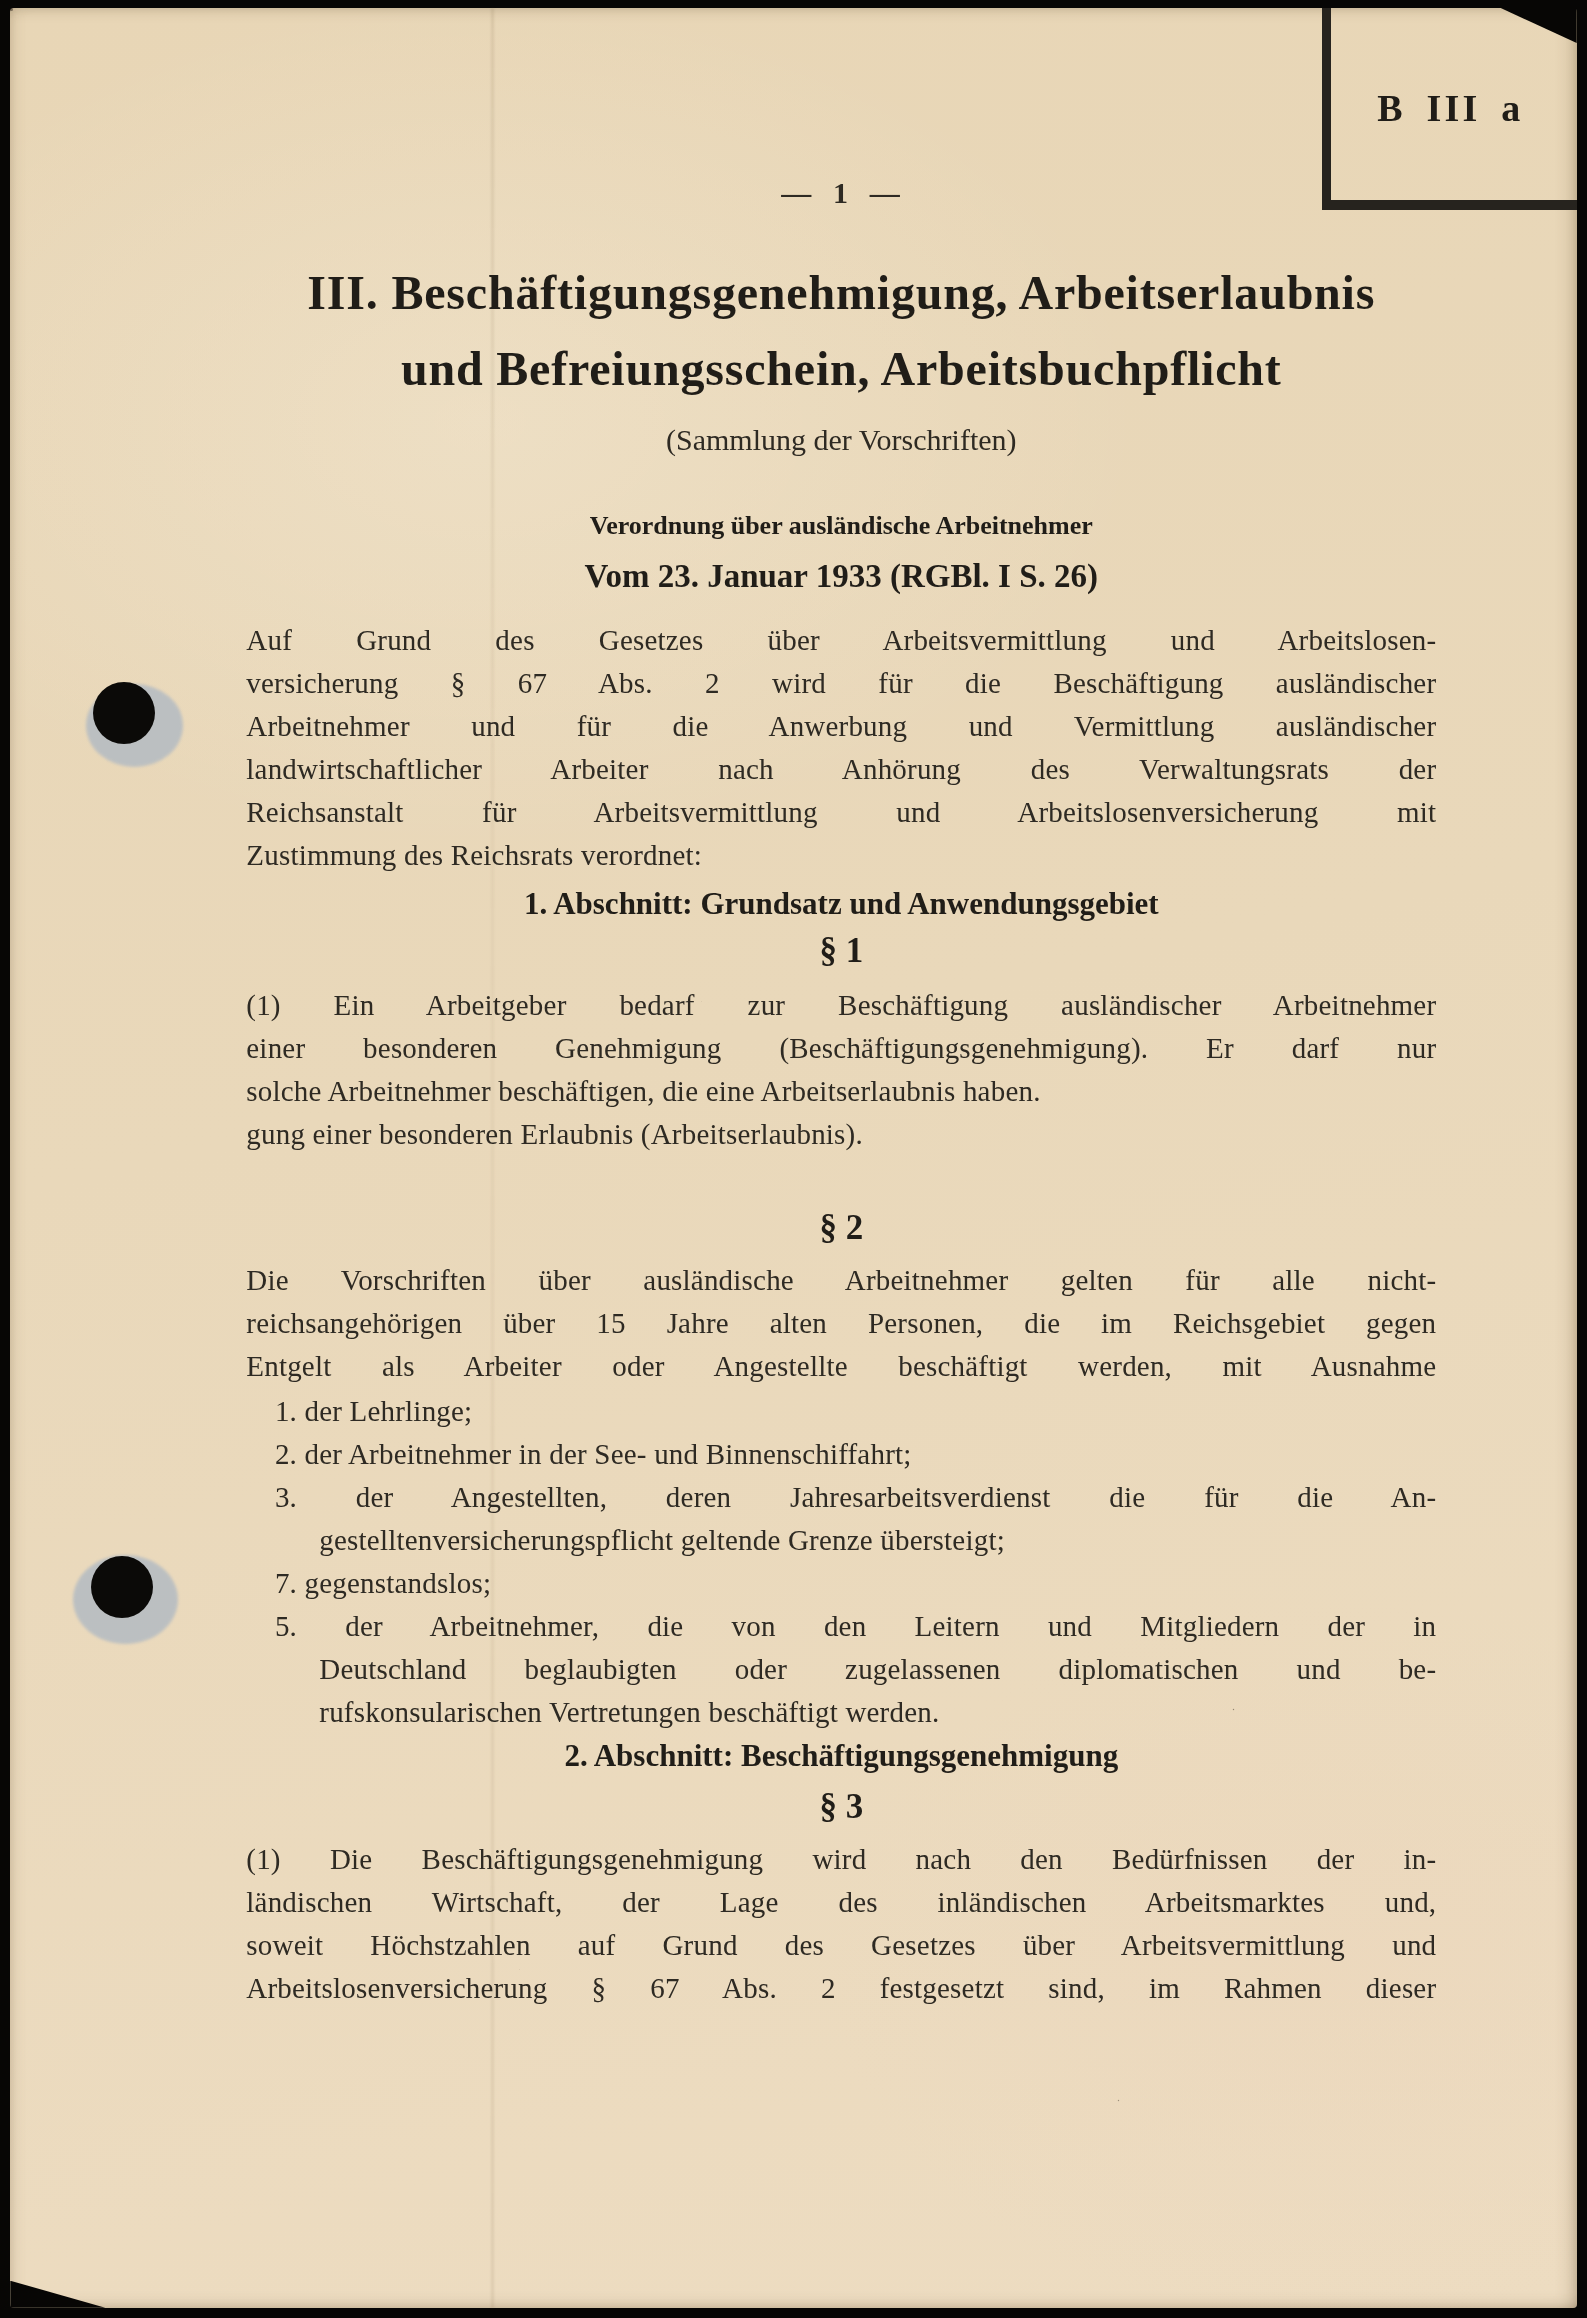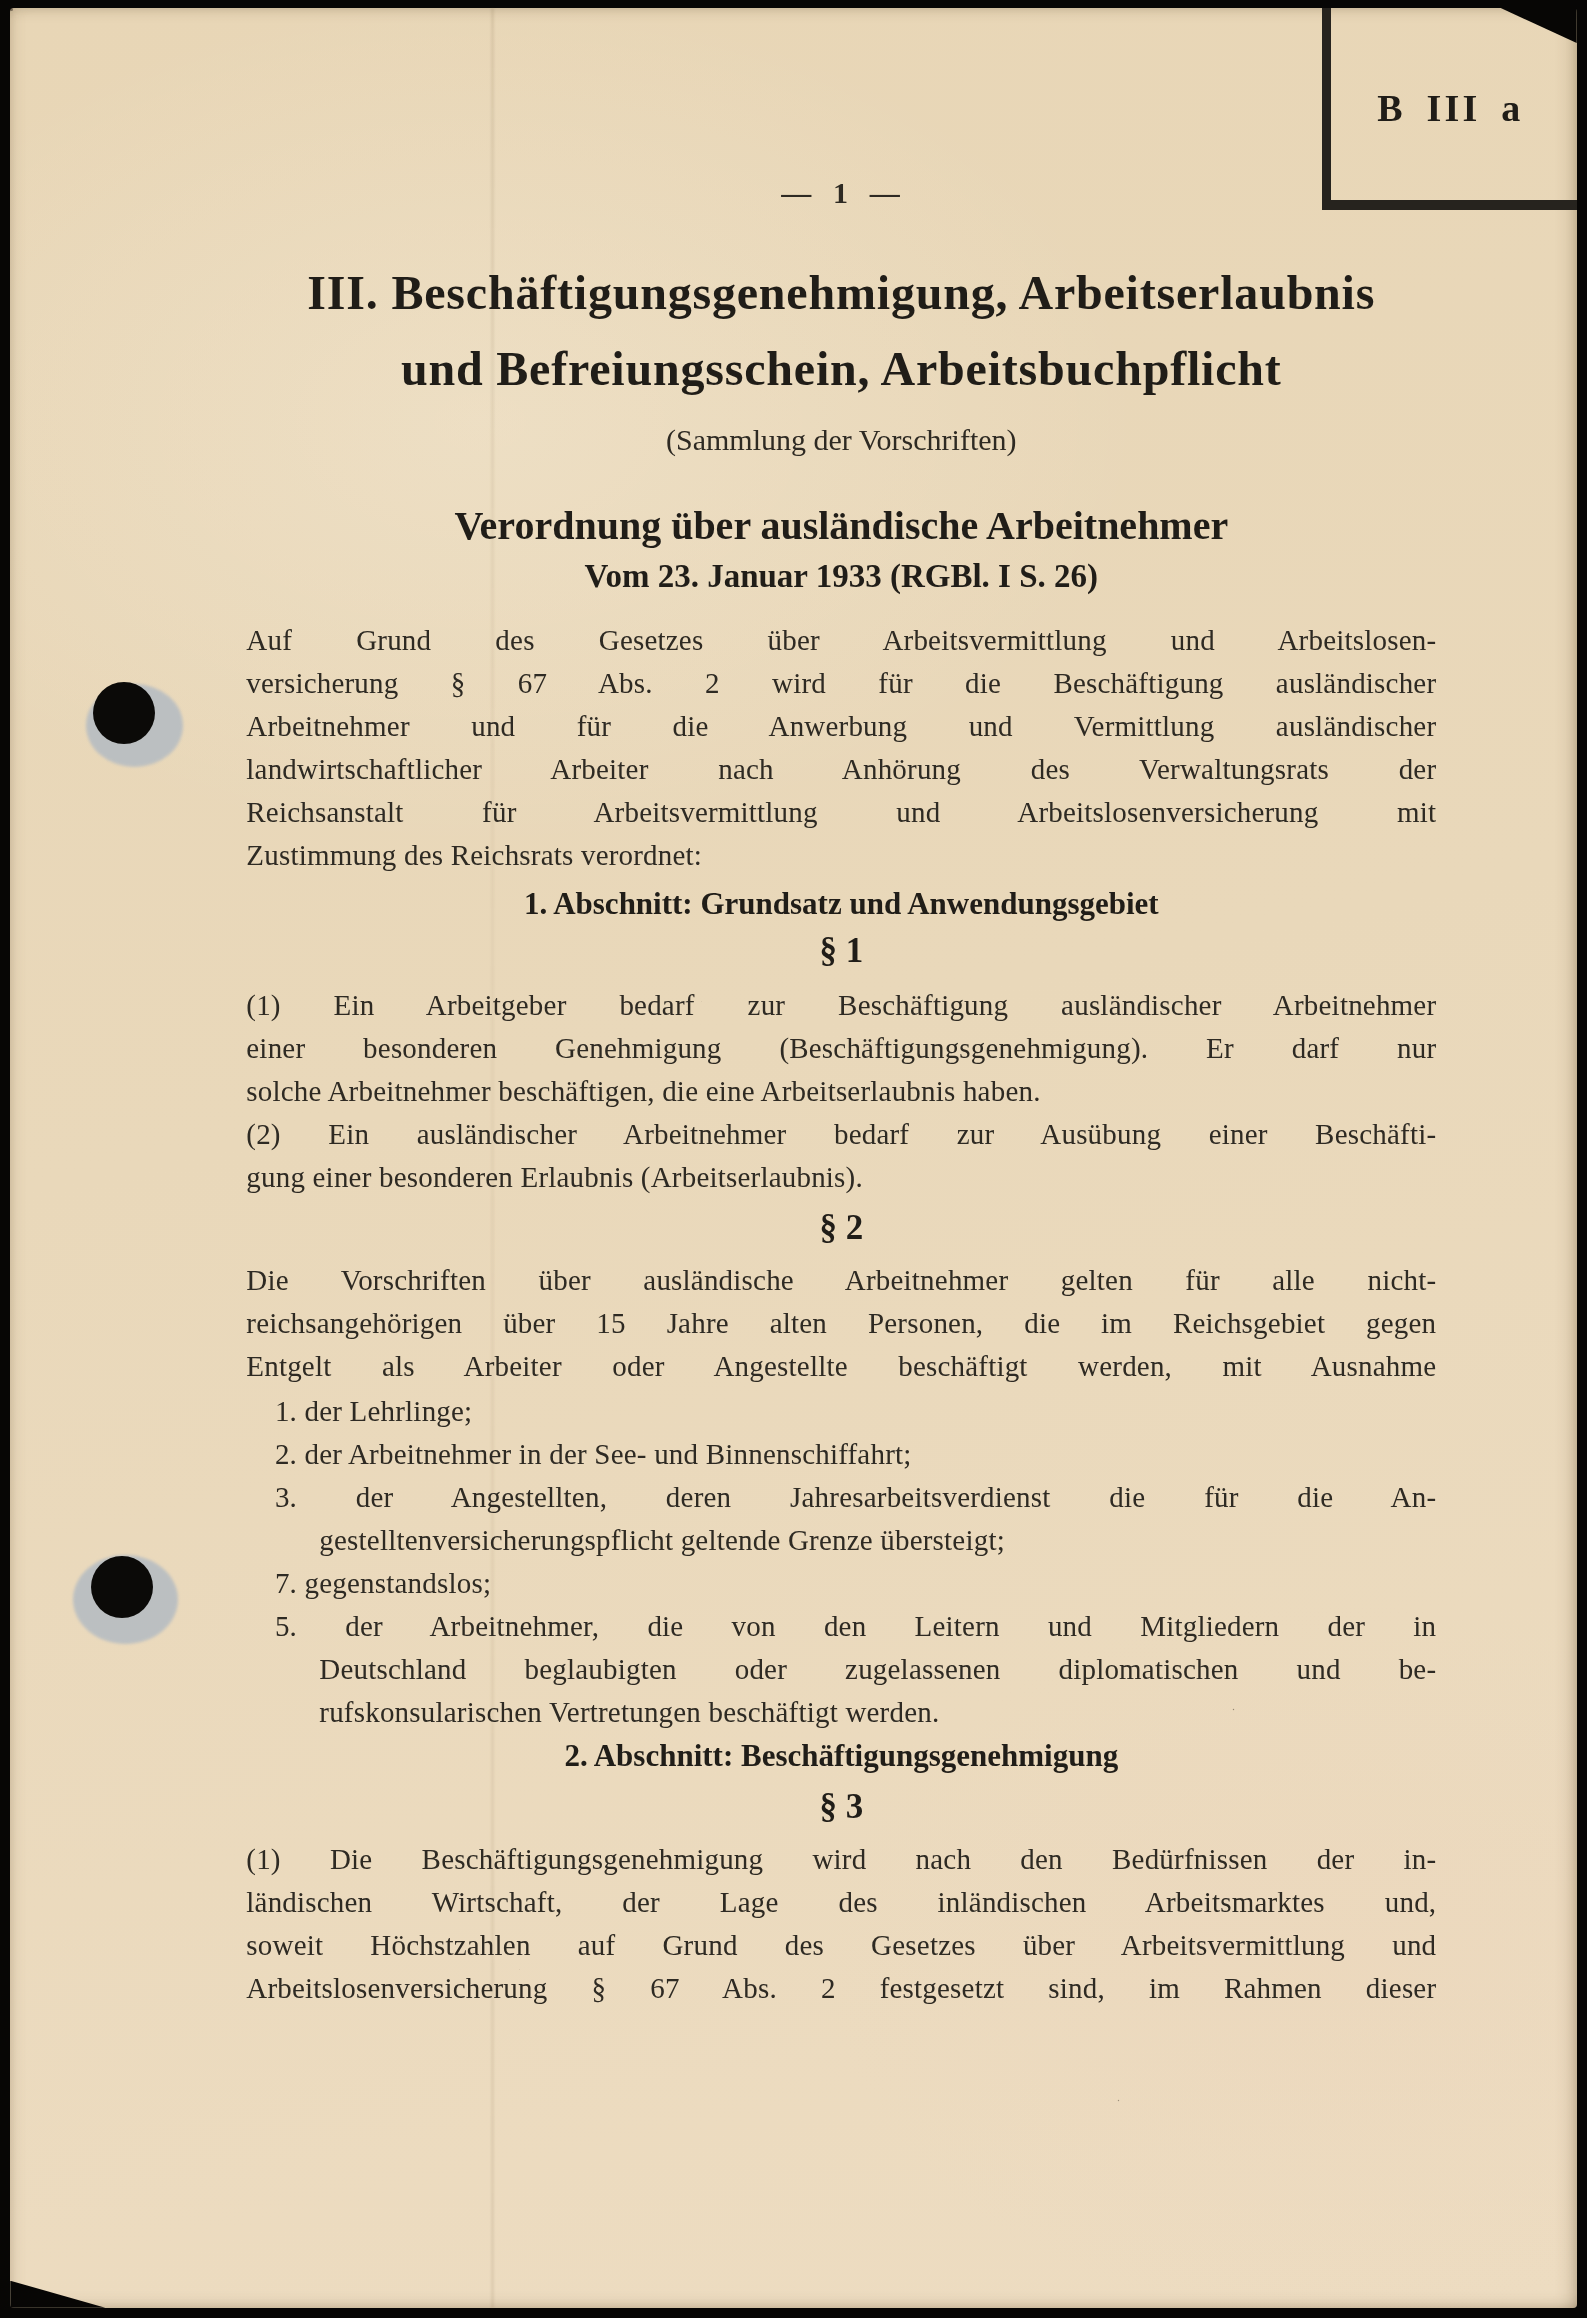--- a/index.html
+++ b/index.html
@@ -54,21 +54,21 @@
     text-align:center;font-size:38px;font-weight:700;color:var(--ink-strong);
     letter-spacing:3.2px;word-spacing:8px;}
   
   .col{position:absolute;left:236px;width:1190px;}
   .center{text-align:center;}
   .pagenum{top:168px;font-size:30px;font-weight:700;letter-spacing:1.6px;word-spacing:11px;color:var(--ink);}
   .title{font-weight:700;font-size:48px;line-height:57px;color:var(--ink-strong);letter-spacing:0.8px;white-space:nowrap;}
   .title.l1{top:256px;}
   .title.l2{top:332px;}
   .subtitle{top:413px;font-size:30px;line-height:38px;color:var(--ink);}
-  .reg-heading{top:498px;font-size:40px;font-weight:700;line-height:40px;color:var(--ink-strong);}
+  .reg-heading{top:498px;font-size:26px;font-weight:700;line-height:40px;color:var(--ink-strong);}
   .reg-date{top:548px;font-size:33px;font-weight:700;line-height:40px;color:var(--ink-strong);}
   .sec-heading{font-size:31px;font-weight:700;line-height:40px;color:var(--ink-strong);}
   .sec1{top:876px;} .sec2{top:1728px;}
   .mark{font-size:35px;line-height:46px;font-weight:600;color:var(--ink-strong);}
   .m1{top:920px;} .m2{top:1197px;} .m3{top:1776px;}
   .para{font-size:29px;line-height:43px;letter-spacing:0.2px;}
   .preamble{top:611px;}
   .p-s1{top:976px;}
   .p-s2{top:1251px;}
   .list{top:1382px;}
@@ -117,21 +117,20 @@
       <div class="ln l">Zustimmung des Reichsrats verordnet:</div>
     </div>
 
     <div class="col center sec-heading sec1">1. Abschnitt: Grundsatz und Anwendungsgebiet</div>
     <div class="col center mark m1">§ 1</div>
 
     <div class="col para p-s1">
       <div class="ln j">(1) Ein Arbeitgeber bedarf zur Beschäftigung ausländischer Arbeitnehmer</div>
       <div class="ln j">einer besonderen Genehmigung (Beschäftigungsgenehmigung). Er darf nur</div>
       <div class="ln l">solche Arbeitnehmer beschäftigen, die eine Arbeitserlaubnis haben.</div>
-      <div class="ln j">(2) Ein ausländischer Arbeitnehmer bedarf zur Ausübung einer Beschäfti-</div>
       <div class="ln l">gung einer besonderen Erlaubnis (Arbeitserlaubnis).</div>
     </div>
 
     <div class="col center mark m2">§ 2</div>
 
     <div class="col para p-s2">
       <div class="ln j">Die Vorschriften über ausländische Arbeitnehmer gelten für alle nicht-</div>
       <div class="ln j">reichsangehörigen über 15 Jahre alten Personen, die im Reichsgebiet gegen</div>
       <div class="ln j">Entgelt als Arbeiter oder Angestellte beschäftigt werden, mit Ausnahme</div>
     </div>

